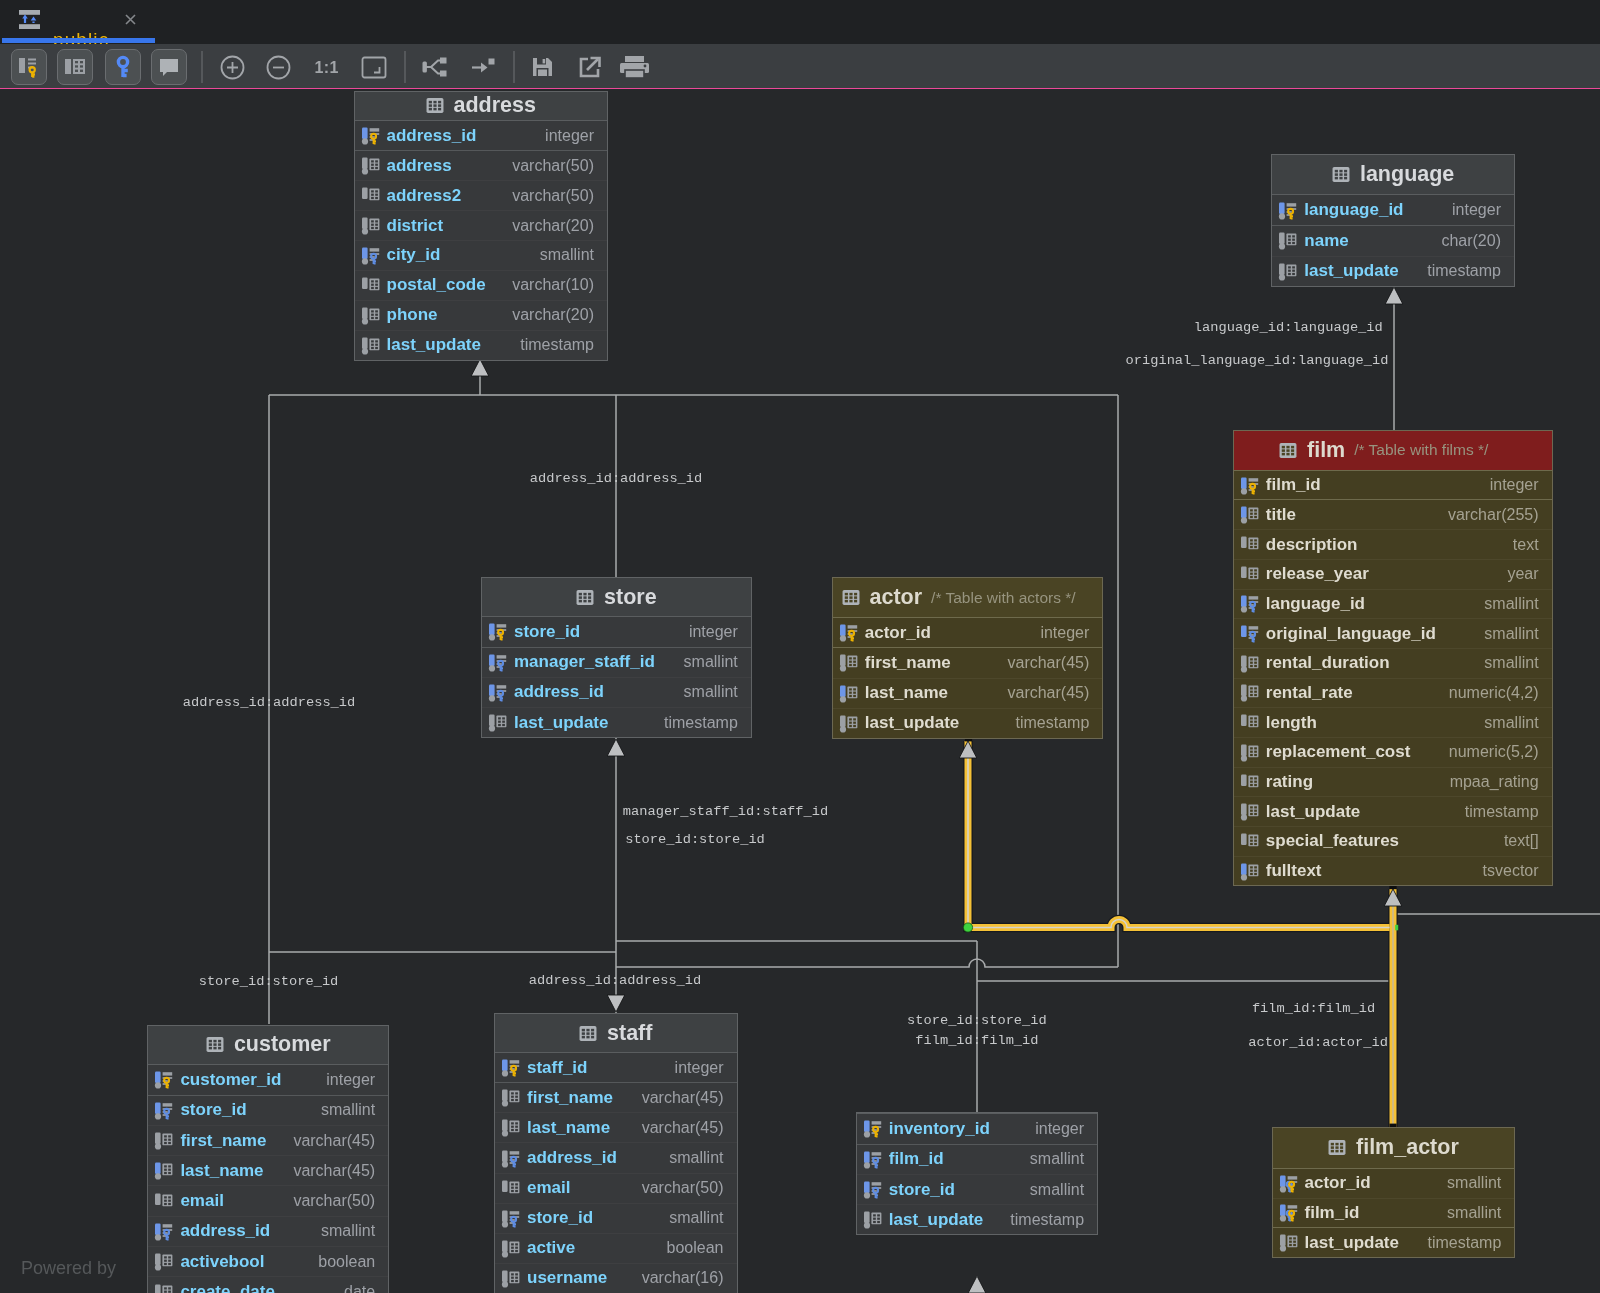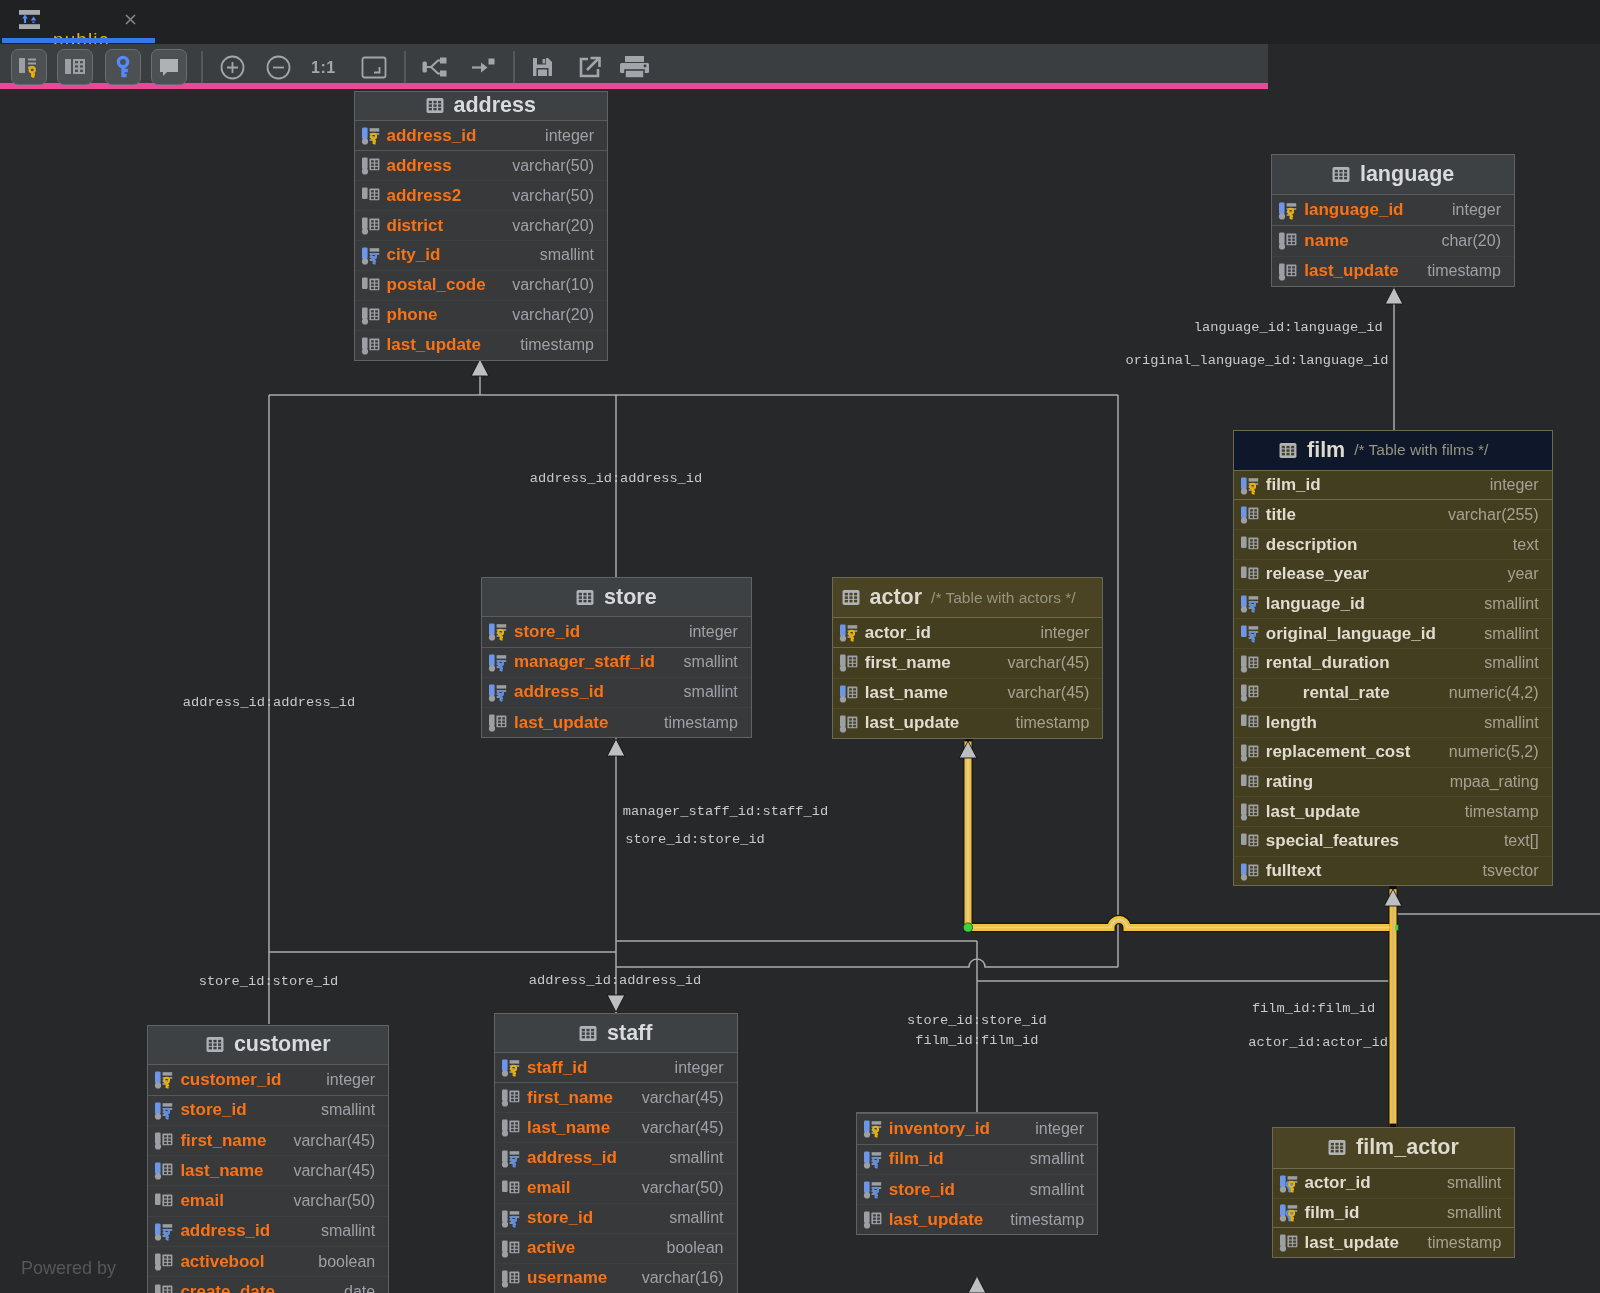--- a/index.html
+++ b/index.html
@@ -3,39 +3,39 @@
 * { margin:0; padding:0; box-sizing:border-box; }
 html,body { width:1600px; height:1293px; overflow:hidden; background:#26282A;
   font-family:"Liberation Sans", sans-serif; }
 #page { position:relative; width:1600px; height:1293px; }
 .tabbar { position:absolute; left:0; top:0; width:1600px; height:44px; background:#1F2123; }
 .tab { position:absolute; left:0; top:0; width:156px; height:44px; }
 .tab .ti { position:absolute; left:16px; top:8px; }
 .tab .tn { position:absolute; left:53px; top:9px; font-size:19px; letter-spacing:1.1px; color:#eab308;margin-top:20px; }
 .tab .tx { position:absolute; left:123px; top:12px; }
 .tabline { position:absolute; left:2px; top:38px; width:153px; height:5px; background:#3876EC; }
-.toolbar { position:absolute; left:0; top:44px; width:1268px; height:45px; background:#3B3E41;
-  border-bottom:6px solid #ec4899; }
+.toolbar { position:absolute; left:0; top:44px; width:1600px; height:45px; background:#3B3E41;
+  border-bottom:1px solid #ec4899;text-align:right; }
 .tb { position:absolute; top:5px; width:36px; height:36px; background:#4C5052; border:1px solid #6A6D70;
   border-radius:7px; display:flex; align-items:center; justify-content:center; }
 .sep { position:absolute; top:7px; width:2px; height:32px; background:#55585B; }
 .ic { position:absolute; }
 .oneone { position:absolute; left:311px; top:15px; width:28px; font-size:16px; font-weight:bold;
   color:#A2A5A9; letter-spacing:0.5px; }
 .edges { position:absolute; left:0; top:0; }
 .el { font-family:"Liberation Mono", monospace; font-size:13.7px; fill:#C7C9CB; text-anchor:middle; }
 .tbl { position:absolute; }
 .hd { display:flex; align-items:center; justify-content:center; }
 .hd .hi { margin-right:10px; }
 .hd.shift > * { position:relative; left:-9px; }
 .hd .tt { font-size:21.5px; font-weight:bold; color:var(--title); }
 .hd .tc { font-size:15.5px; color:var(--com); margin-left:9px; }
 .r { display:flex; align-items:center; padding:0 13px 0 6px; }
 .r .ri { flex:0 0 auto; margin-right:6px; }
-.r .n { font-size:17px; font-weight:bold; color:#f97316; }
+.r .n { font-size:17px; font-weight:bold; color:#7dd3fc; }
 .r .y { margin-left:auto; font-size:16px; color:#9EA1A7; }
 .olv .n { color:#DFDCD0; } .olv .y { color:#A5A292; }
 .powered { position:absolute; left:21px; top:1258px; font-size:18px; color:#55585A; }
 </style></head>
 <body>
 <div id="page">
 <div class="tabbar">
   <div class="tab">
         <span class="ti"><svg width="27" height="23" viewBox="0 0 27 23">
             <rect x="3" y="2" width="21" height="4.8" fill="#A6ABB0"></rect>
@@ -383,21 +383,21 @@
           <rect x="10.1" y="10.9" width="2.7" height="2.2" fill="#37393B"></rect>
           <rect x="14.2" y="4.3" width="2.7" height="2.2" fill="#37393B"></rect>
           <rect x="14.2" y="7.6" width="2.7" height="2.2" fill="#37393B"></rect>
           <rect x="14.2" y="10.9" width="2.7" height="2.2" fill="#37393B"></rect>
         </svg>
         <span class="n">last_update</span>
         <span class="y">timestamp</span>
       </div>
     </div>
     <div class="tbl olv" style="left:1232.8px;top:429.8px;width:319.8px;background:#443E21;border:1px solid #6C6852;">
-      <div class="hd shift" style="height:39.0px;background:#0f172a;--title:#DDDACE;--com:#97947F">
+      <div class="hd shift" style="height:39.0px;background:#7f1d1d;--title:#DDDACE;--com:#97947F">
         <svg class="hi" width="18" height="17" viewBox="0 0 17 16">
           <rect x="0.5" y="1" width="16" height="14" rx="1.6" fill="#AEB3B8"></rect>
           <rect x="2.6" y="3.6" width="3.0" height="2.4" fill="#4A4424"></rect>
           <rect x="2.6" y="6.9" width="3.0" height="2.4" fill="#4A4424"></rect>
           <rect x="2.6" y="10.2" width="3.0" height="2.4" fill="#4A4424"></rect>
           <rect x="7.0" y="3.6" width="3.0" height="2.4" fill="#4A4424"></rect>
           <rect x="7.0" y="6.9" width="3.0" height="2.4" fill="#4A4424"></rect>
           <rect x="7.0" y="10.2" width="3.0" height="2.4" fill="#4A4424"></rect>
           <rect x="11.4" y="3.6" width="2.9" height="2.4" fill="#4A4424"></rect>
           <rect x="11.4" y="6.9" width="2.9" height="2.4" fill="#4A4424"></rect>
@@ -510,21 +510,21 @@
           <rect x="10.1" y="4.3" width="2.7" height="2.2" fill="#443E21"></rect>
           <rect x="10.1" y="7.6" width="2.7" height="2.2" fill="#443E21"></rect>
           <rect x="10.1" y="10.9" width="2.7" height="2.2" fill="#443E21"></rect>
           <rect x="14.2" y="4.3" width="2.7" height="2.2" fill="#443E21"></rect>
           <rect x="14.2" y="7.6" width="2.7" height="2.2" fill="#443E21"></rect>
           <rect x="14.2" y="10.9" width="2.7" height="2.2" fill="#443E21"></rect>
         </svg>
         <span class="n">rental_duration</span>
         <span class="y">smallint</span>
       </div>
-      <div class="r" style="height:29.7px;border-top:1px solid rgba(255,255,230,0.05);gap:37px;">
+      <div class="r" style="height:29.7px;border-top:1px solid rgba(255,255,230,0.05);">
         <svg class="ri" width="20" height="19" viewBox="0 0 20 19">
           <rect x="1" y="1.5" width="5.6" height="11.5" rx="1.2" fill="#9CA0A5"></rect>
           <circle cx="4" cy="15.4" r="3.1" fill="#9CA0A5"></circle>
           <rect x="8.4" y="2.6" width="10" height="11.6" rx="0.8" fill="#9CA0A5"></rect>
           <rect x="10.1" y="4.3" width="2.7" height="2.2" fill="#443E21"></rect>
           <rect x="10.1" y="7.6" width="2.7" height="2.2" fill="#443E21"></rect>
           <rect x="10.1" y="10.9" width="2.7" height="2.2" fill="#443E21"></rect>
           <rect x="14.2" y="4.3" width="2.7" height="2.2" fill="#443E21"></rect>
           <rect x="14.2" y="7.6" width="2.7" height="2.2" fill="#443E21"></rect>
           <rect x="14.2" y="10.9" width="2.7" height="2.2" fill="#443E21"></rect>

